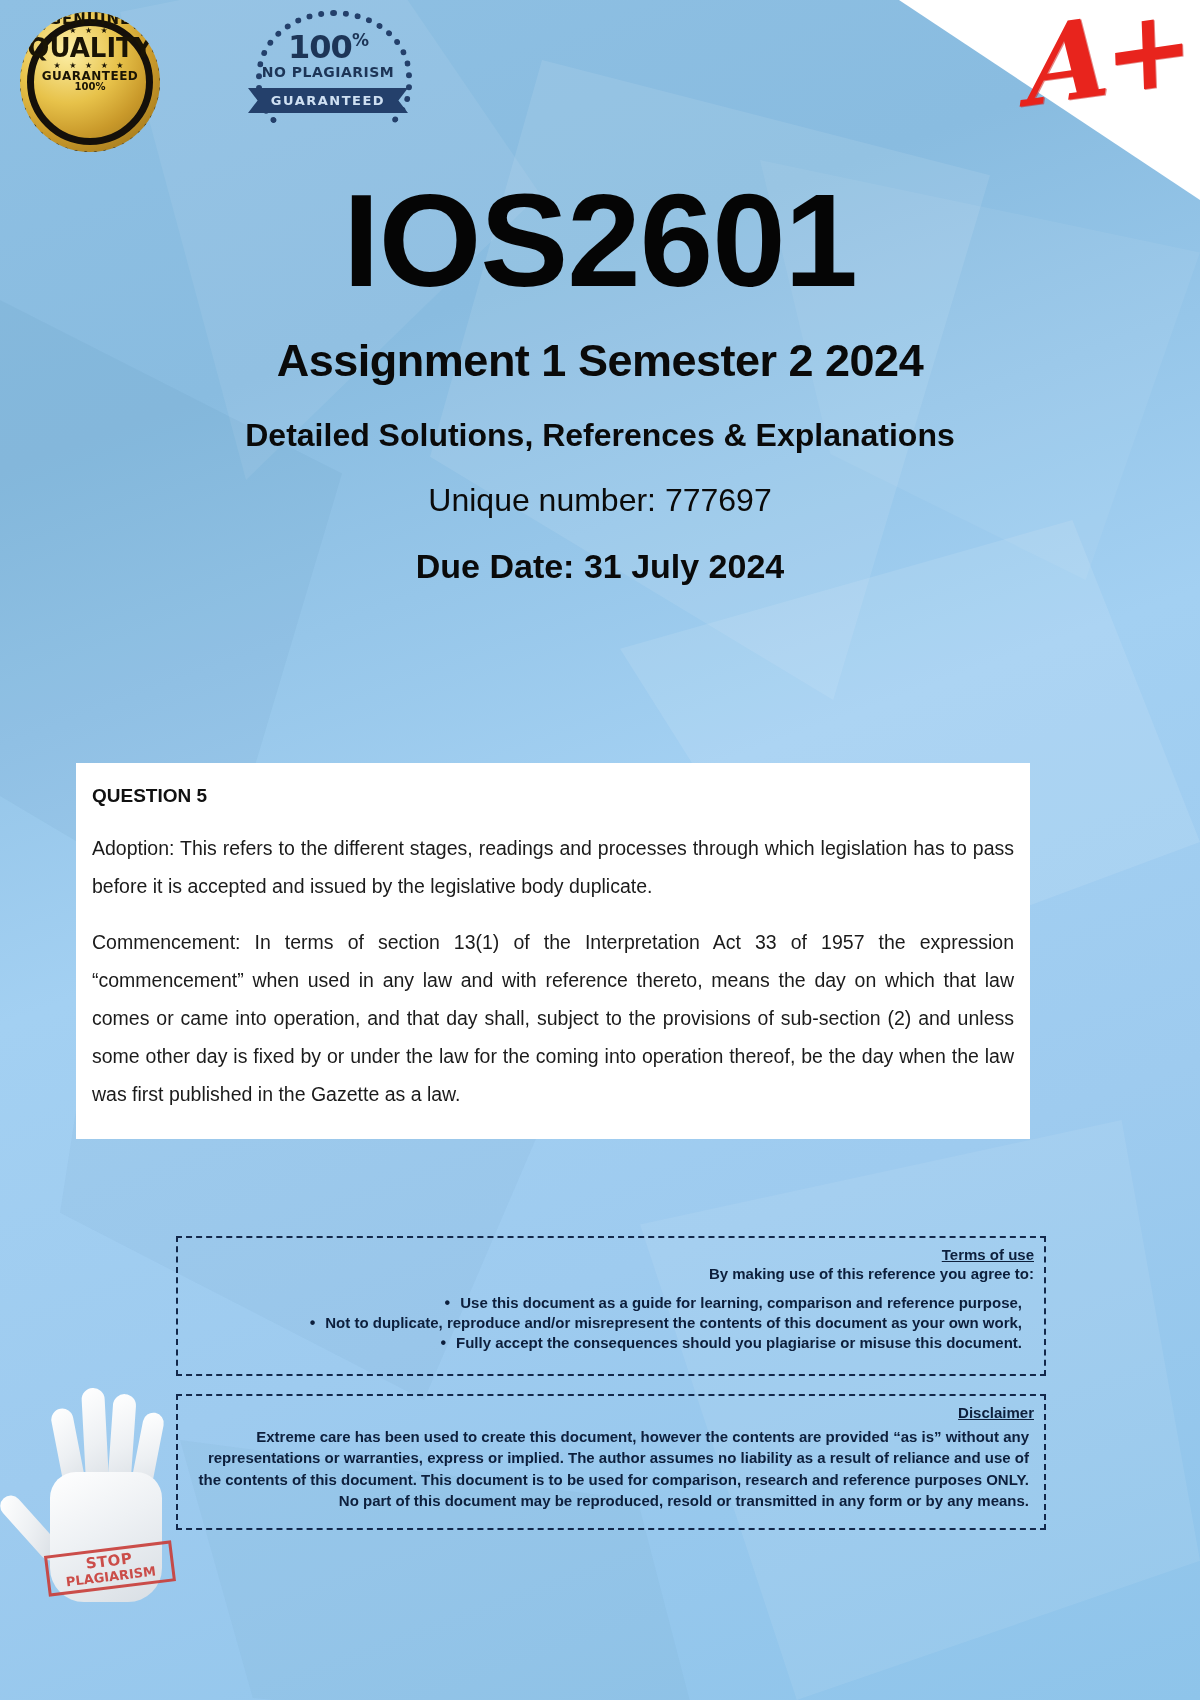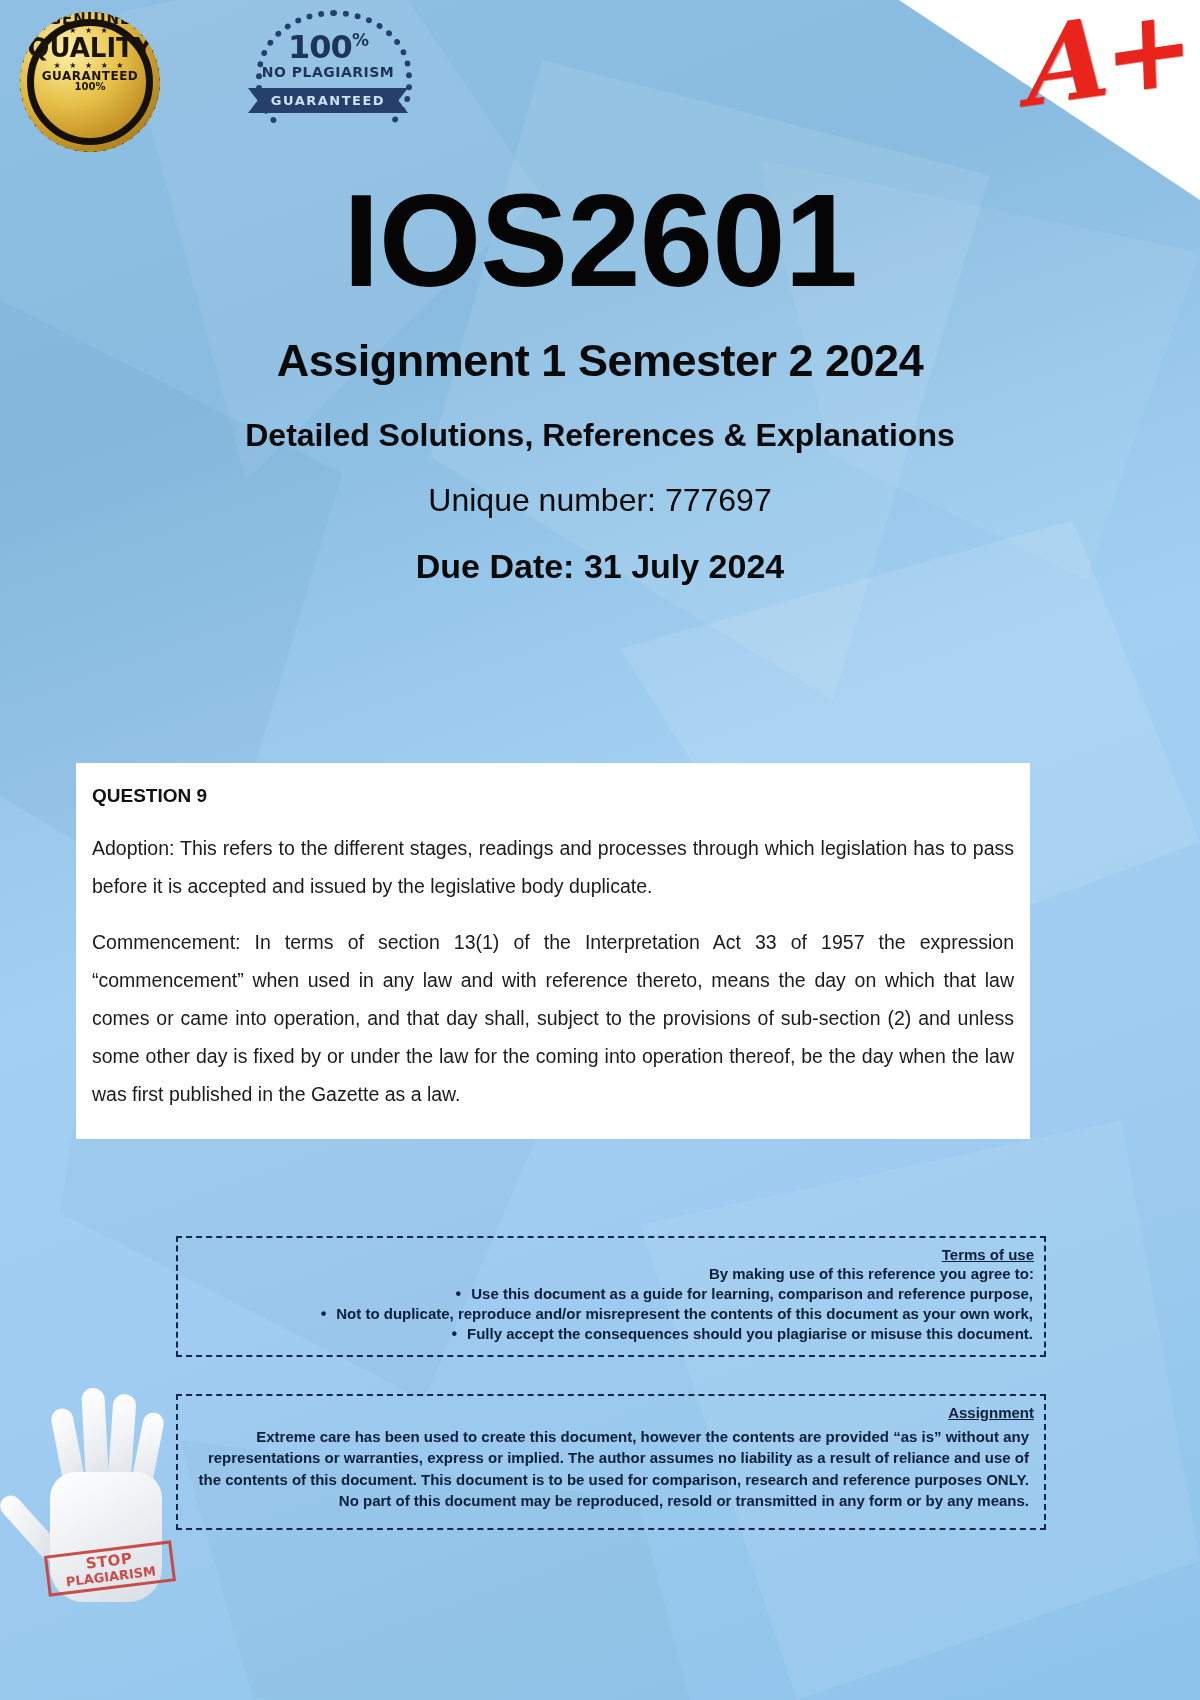--- a/index.html
+++ b/index.html
@@ -224,21 +224,21 @@
     margin: 0 0 2px 0;
   }
   .terms-lead {
     text-align: right;
     font-size: 15px;
     font-weight: bold;
     margin: 0 0 3px 0;
   }
   ul.terms-list {
     list-style: none;
-    margin: 1px;
+    margin: 12px;
     padding: 0;
   }
   ul.terms-list li {
     text-align: right;
     font-size: 15px;
     font-weight: bold;
     margin: 2px 0;
     position: relative;
   }
   ul.terms-list li .bullet {
@@ -348,37 +348,37 @@
 
   <div class="title-block">
     <h1 class="course-code">IOS2601</h1>
     <div class="sub1">Assignment 1 Semester 2 2024</div>
     <div class="sub2">Detailed Solutions, References &amp; Explanations</div>
     <div class="sub3">Unique number: 777697</div>
     <div class="sub4">Due Date: 31 July 2024</div>
   </div>
 
   <div class="question-panel">
-    <div class="q-heading">QUESTION 9</div>
+    <div class="q-heading">QUESTION 5</div>
     <p class="q-para">Adoption: This refers to the different stages, readings and processes through which legislation has to pass before it is accepted and issued by the legislative body duplicate.</p>
     <p class="q-para">Commencement: In terms of section 13(1) of the Interpretation Act 33 of 1957 the expression “commencement” when used in any law and with reference thereto, means the day on which that law comes or came into operation, and that day shall, subject to the provisions of sub-section (2) and unless some other day is fixed by or under the law for the coming into operation thereof, be the day when the law was first published in the Gazette as a law.</p>
   </div>
 
   <div class="terms-box">
     <div class="terms-title">Terms of use</div>
     <div class="terms-lead">By making use of this reference you agree to:</div>
     <ul class="terms-list">
       <li><span class="bullet">•</span><span>Use this document as a guide for learning, comparison and reference purpose,</span></li>
       <li><span class="bullet">•</span><span>Not to duplicate, reproduce and/or misrepresent the contents of this document as your own work,</span></li>
       <li><span class="bullet">•</span><span>Fully accept the consequences should you plagiarise or misuse this document.</span></li>
     </ul>
   </div>
 
   <div class="disclaimer-box">
-    <div class="disc-title">Assignment</div>
+    <div class="disc-title">Disclaimer</div>
     <p class="disc-body">Extreme care has been used to create this document, however the contents are provided “as is” without any representations or warranties, express or implied. The author assumes no liability as a result of reliance and use of the contents of this document. This document is to be used for comparison, research and reference purposes ONLY. No part of this document may be reproduced, resold or transmitted in any form or by any means.</p>
   </div>
 
   <div class="hand-wrap">
     <div class="finger fg1"></div>
     <div class="finger fg2"></div>
     <div class="finger fg3"></div>
     <div class="finger fg4"></div>
     <div class="finger thumb"></div>
     <div class="palm"></div>

